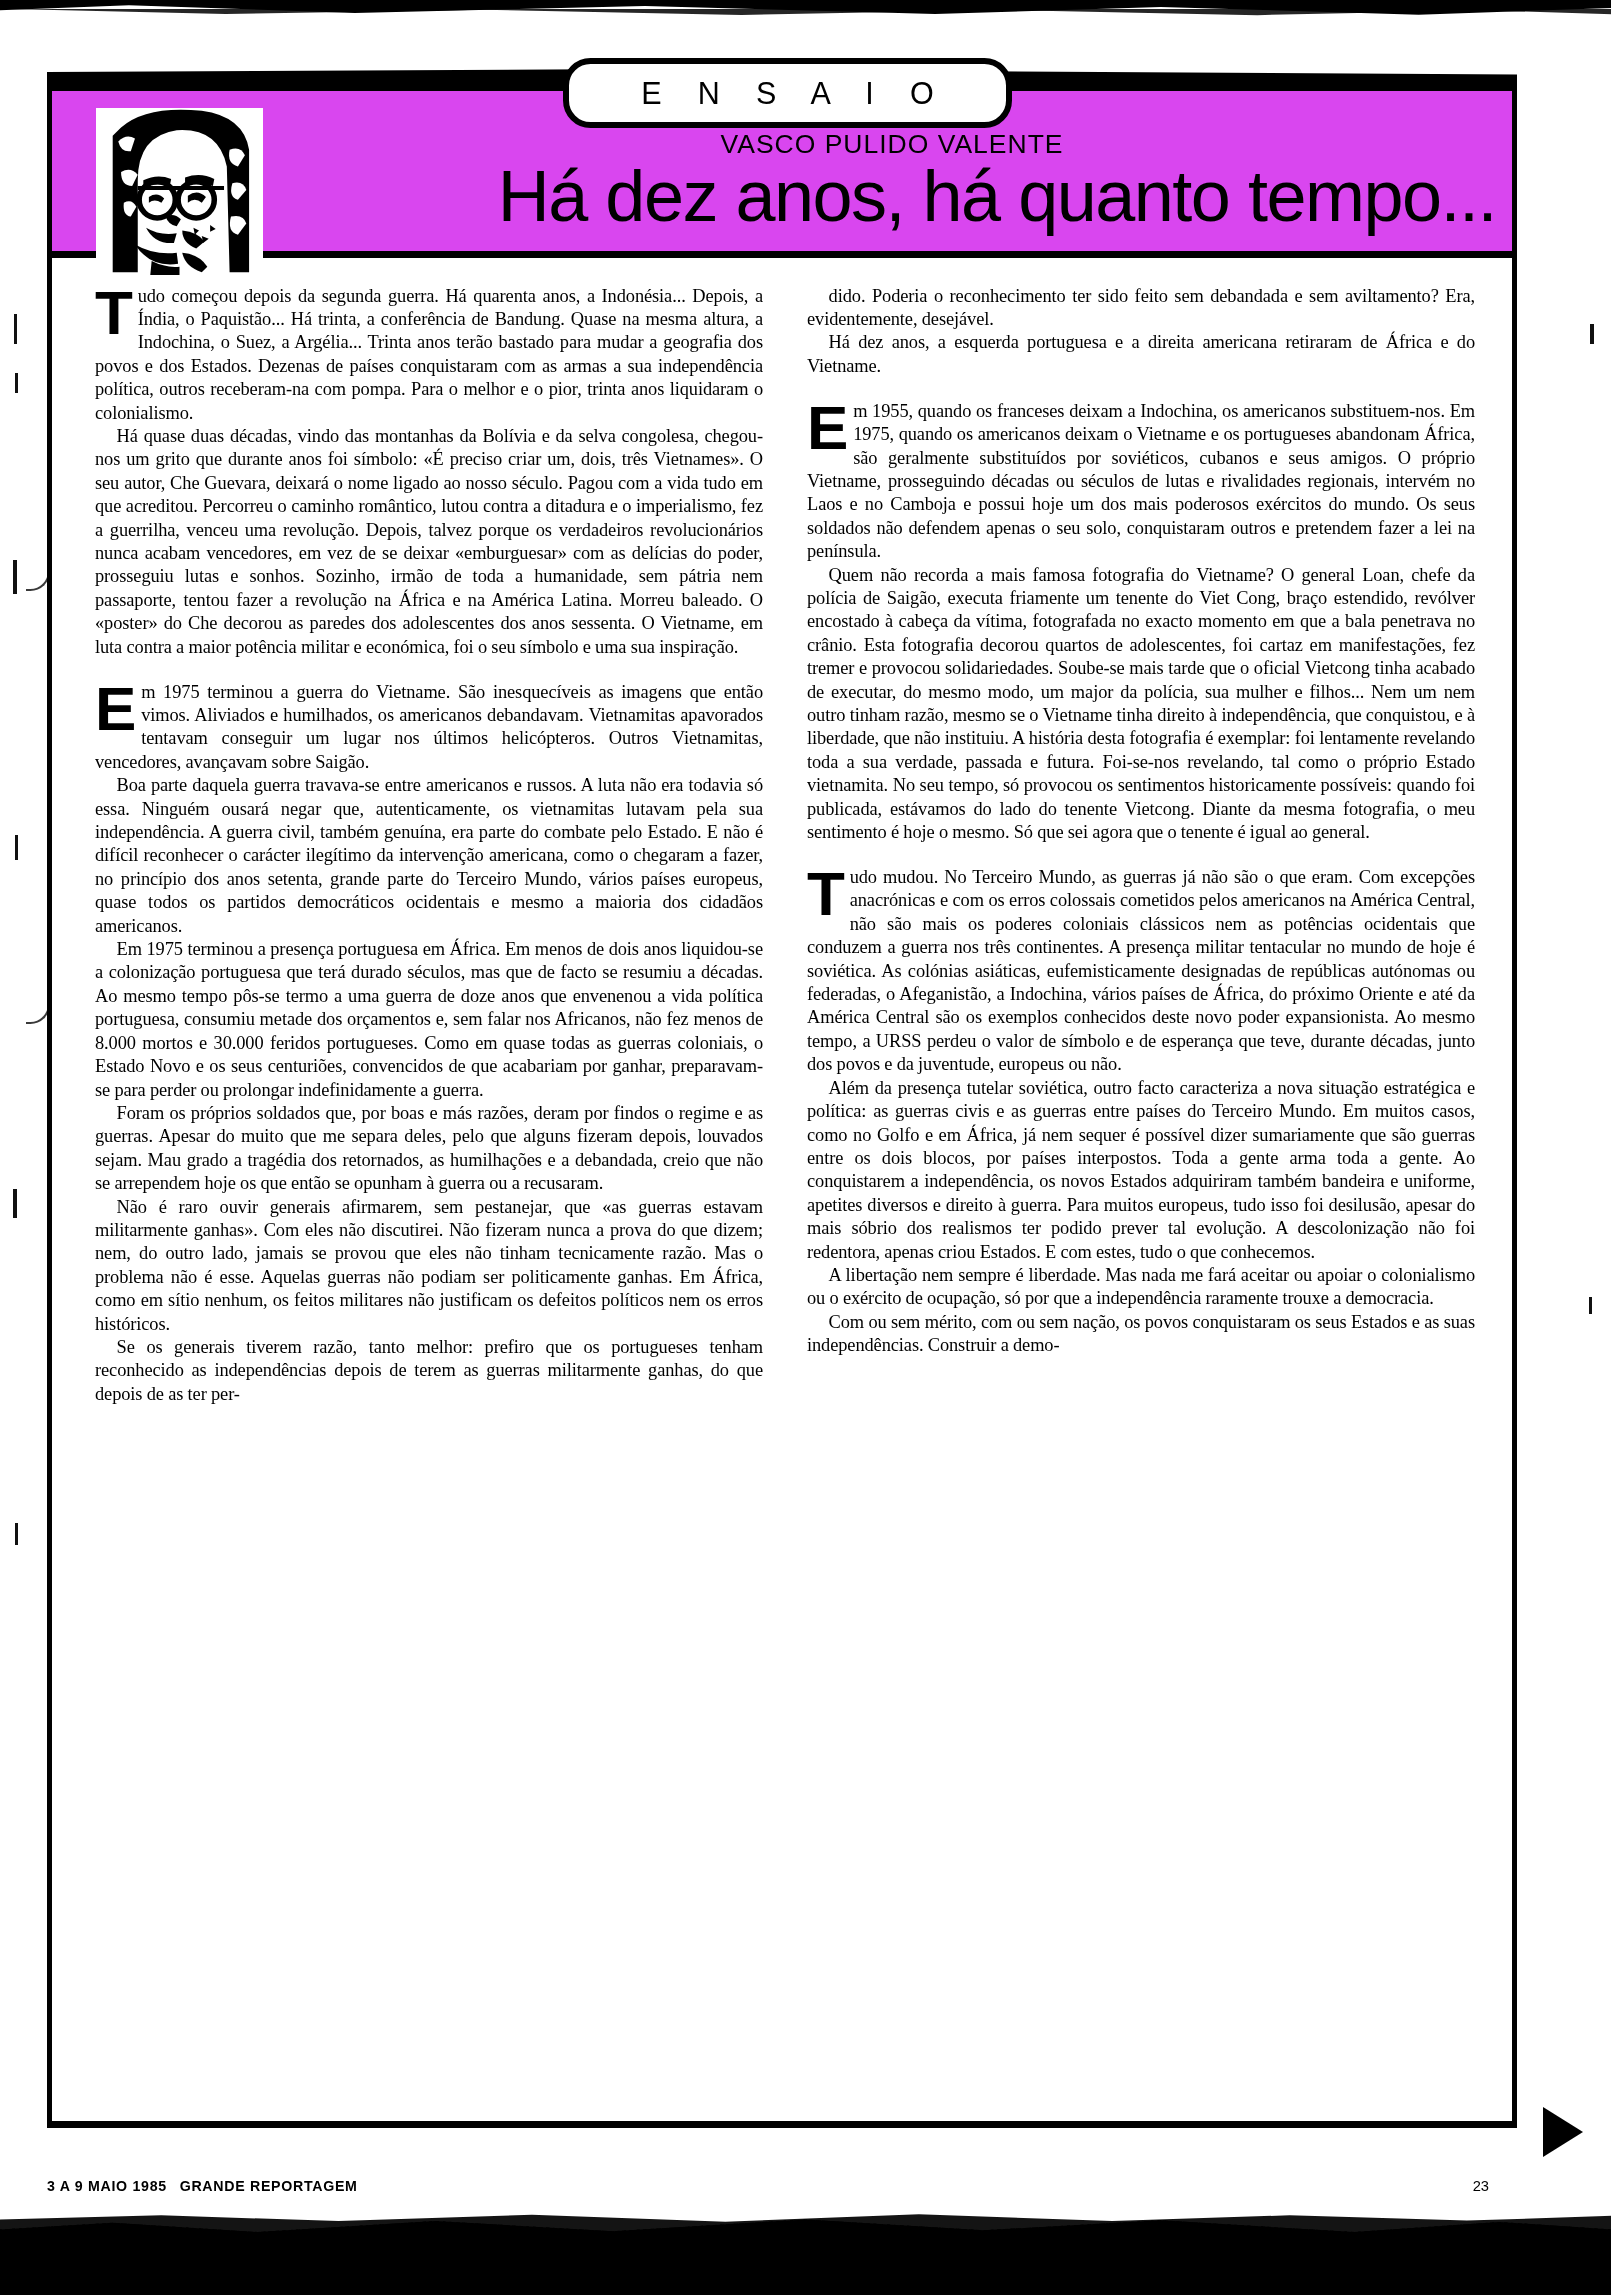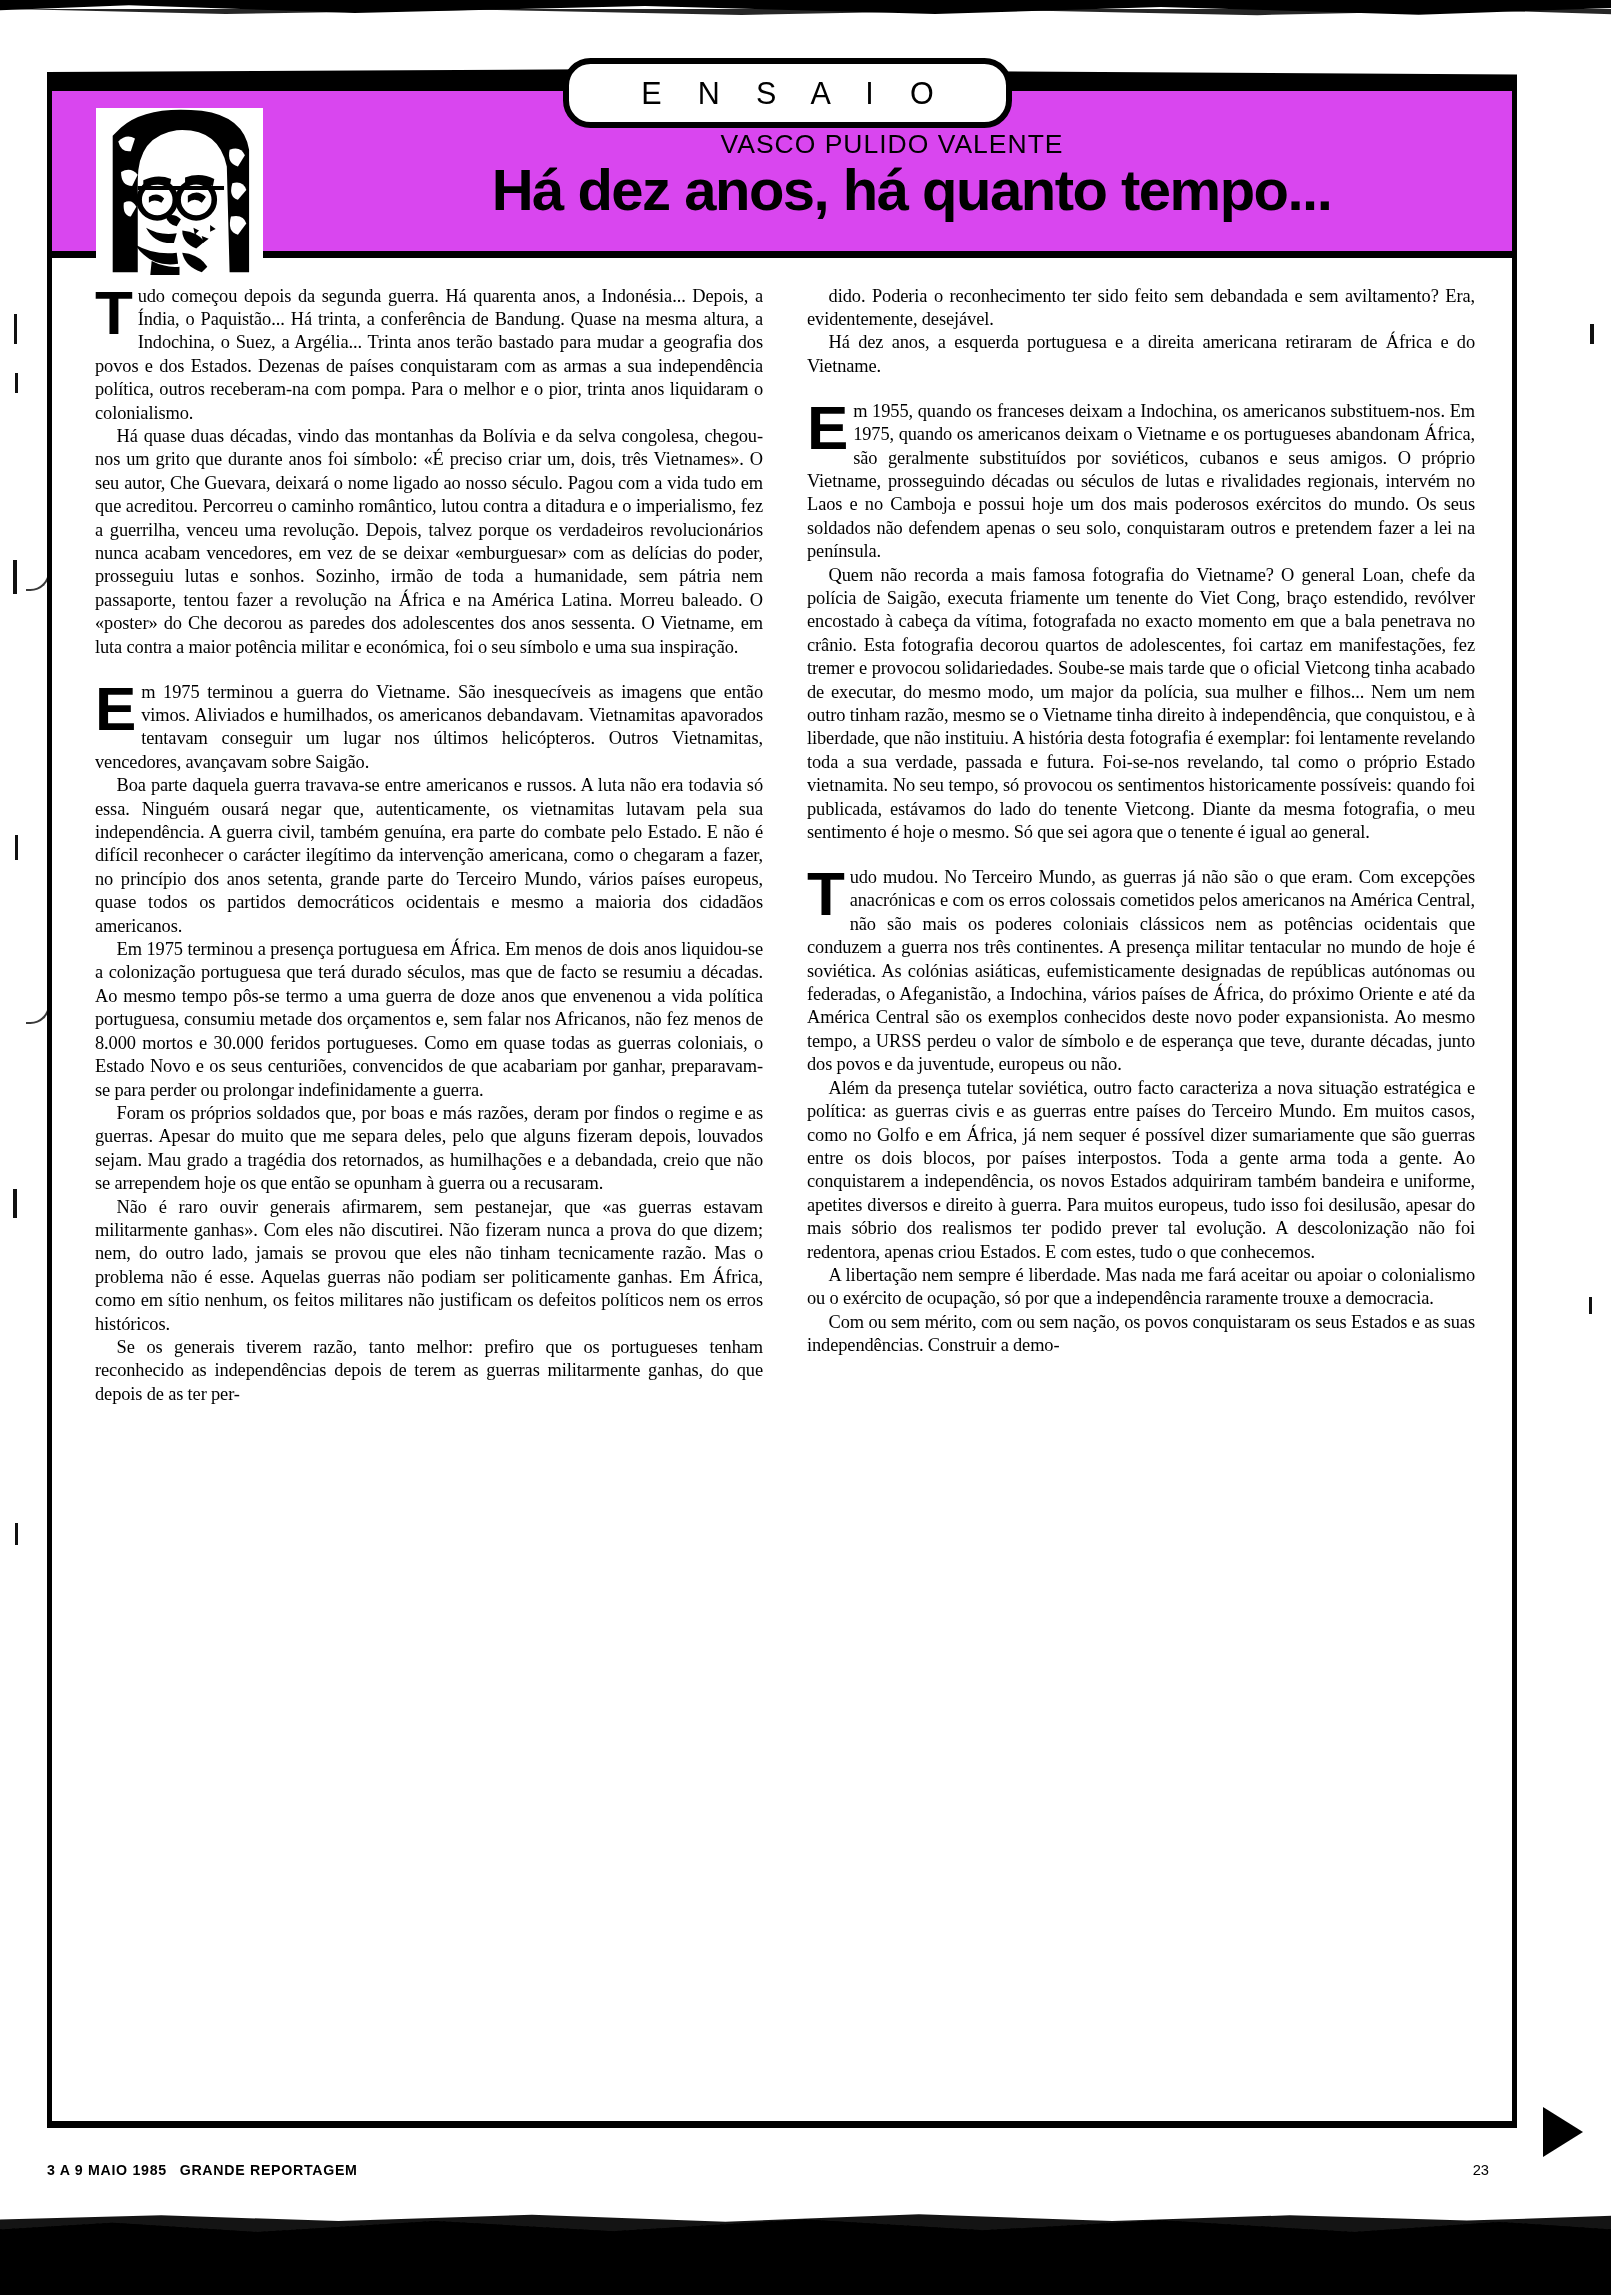--- a/index.html
+++ b/index.html
@@ -145,24 +145,24 @@
     letter-spacing: 1px;
     color: #000;
     z-index: 7;
   }
 
   .headline {
     position: absolute;
     left: 275px;
     top: 69px;
     width: 1169px;
-    text-align: center;
-    font-family: "Liberation Sans", "DejaVu Sans", sans-serif;
-    font-weight: 700;
-    font-size: 58px;
+    text-align: right;
+    font-family: "Liberation Sans", "DejaVu Sans", sans-serif;
+    font-weight: 400;
+    font-size: 72px;
     line-height: 1.02;
     letter-spacing: -1.5px;
     color: #000;
     white-space: nowrap;
     z-index: 7;
   }
 
   
   .body-frame {
     position: absolute;
@@ -215,21 +215,21 @@
     line-height: 47px;
     padding: 2px 4.9px 0 0;
     margin-top: 2px;
     color: #000;
   }
 
   
   .footer {
     position: absolute;
     left: 47px;
-    bottom: 117px;
+    bottom: 101px;
     width: 1474px;
     display: flex;
     justify-content: space-between;
     align-items: center;
     z-index: 5;
   }
   .footer-left {
     font-family: "Liberation Sans", "DejaVu Sans", sans-serif;
     font-weight: 700;
     font-size: 14.2px;

